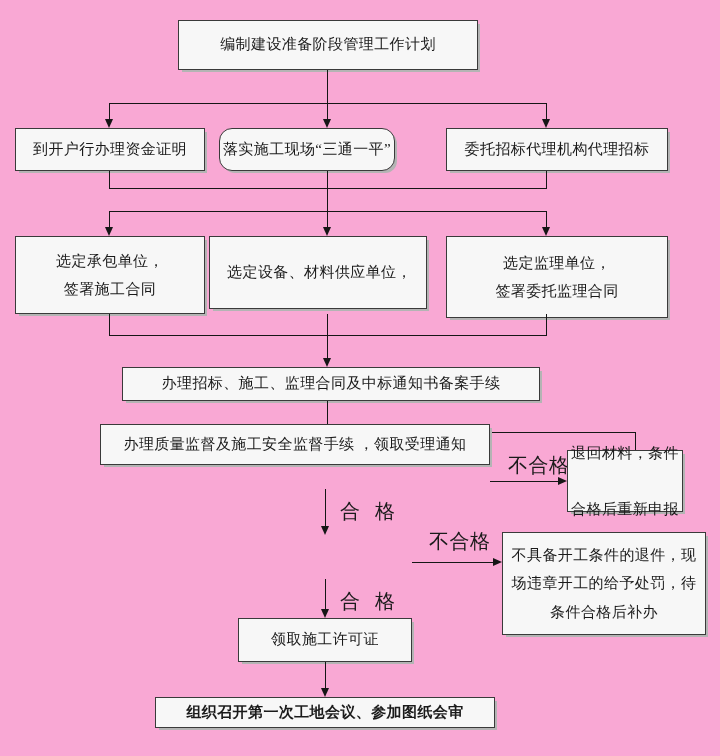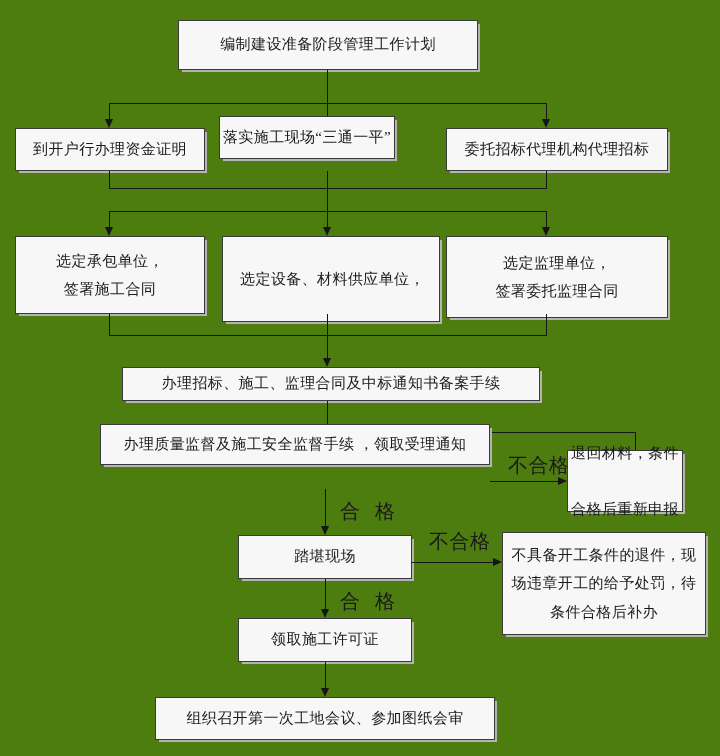--- a/index.html
+++ b/index.html
@@ -7,21 +7,21 @@
     padding: 0;
     background: #ffffff;
   }
   body {
     font-family: "Liberation Serif", "DejaVu Serif", serif;
   }
   #canvas {
     position: relative;
     width: 720px;
     height: 756px;
-    background: #4d7c0f;
+    background: #f9a8d4;
     overflow: hidden;
   }
   
   .node {
     position: absolute;
     box-sizing: border-box;
     background: #f7f7f7;
     border: 1px solid #3a3a3a;
     box-shadow: 3px 3px 0 -1px #b4b4b4;
     display: flex;
@@ -88,21 +88,21 @@
   <div class="seg vline" style="left:109px; top:103px; height:18px;"></div>
   <div class="seg vline" style="left:327px; top:103px; height:18px;"></div>
   <div class="seg vline" style="left:546px; top:103px; height:18px;"></div>
   <div class="arrow-down" style="left:105px; top:119px;"></div>
   <div class="arrow-down" style="left:323px; top:119px;"></div>
   <div class="arrow-down" style="left:542px; top:119px;"></div>
 
   <div class="node" style="left:15px; top:128px; width:190px; height:43px;">
     <span class="ln">到开户行办理资金证明</span>
   </div>
-  <div class="node" style="left:219px; top:116px; width:176px; height:43px;">
+  <div class="node" style="left:219px; top:128px; width:176px; height:43px;border-radius:13px;">
     <span class="ln">落实施工现场“三通一平”</span>
   </div>
   <div class="node" style="left:446px; top:128px; width:222px; height:43px;">
     <span class="ln">委托招标代理机构代理招标</span>
   </div>
 
   <div class="seg vline" style="left:109px; top:171px; height:17px;"></div>
   <div class="seg vline" style="left:546px; top:171px; height:17px;"></div>
   <div class="seg hline" style="left:109px; top:188px; width:438px;"></div>
   <div class="seg vline" style="left:327px; top:171px; height:59px;"></div>
@@ -111,21 +111,21 @@
   <div class="seg vline" style="left:109px; top:211px; height:18px;"></div>
   <div class="seg vline" style="left:546px; top:211px; height:18px;"></div>
   <div class="arrow-down" style="left:105px; top:227px;"></div>
   <div class="arrow-down" style="left:323px; top:227px;"></div>
   <div class="arrow-down" style="left:542px; top:227px;"></div>
 
   <div class="node two-line" style="left:15px; top:236px; width:190px; height:78px;">
     <span class="ln">选定承包单位，</span>
     <span class="ln">签署施工合同</span>
   </div>
-  <div class="node two-line" style="left:222px; top:236px; width:218px; height:86px;padding-left:9px;">
+  <div class="node two-line" style="left:209px; top:236px; width:218px; height:73px;padding-left:9px;">
     <span class="ln">选定设备、材料供应单位，</span>
   </div>
   <div class="node two-line" style="left:446px; top:236px; width:222px; height:82px;">
     <span class="ln">选定监理单位，</span>
     <span class="ln">签署委托监理合同</span>
   </div>
 
   <div class="seg vline" style="left:109px; top:314px; height:21px;"></div>
   <div class="seg vline" style="left:546px; top:314px; height:21px;"></div>
   <div class="seg hline" style="left:109px; top:335px; width:438px;"></div>
@@ -154,23 +154,20 @@
 
   <div class="node two-line" style="left:567px; top:450px; width:116px; height:62px;gap:28px;">
     <span class="ln">退回材料，条件</span>
     <span class="ln">合格后重新申报</span>
   </div>
 
   <div class="seg vline" style="left:325px; top:489px; height:40px;"></div>
   <div class="arrow-down" style="left:321px; top:526px;"></div>
   <div class="edge-label spaced" style="left:340px; top:498px;">合 格</div>
 
-  <div class="node" style="left:238px; top:535px; width:174px; height:44px;">
-    <span class="ln">踏堪现场</span>
-  </div>
 
   <div class="seg hline" style="left:412px; top:562px; width:86px;"></div>
   <div class="arrow-right" style="left:493px; top:558px;"></div>
   <div class="edge-label" style="left:429px; top:528px;">不合格</div>
 
   <div class="node two-line" style="left:502px; top:532px; width:204px; height:103px;">
     <span class="ln">不具备开工条件的退件，现</span>
     <span class="ln">场违章开工的给予处罚，待</span>
     <span class="ln">条件合格后补办</span>
   </div>
@@ -179,17 +176,17 @@
   <div class="arrow-down" style="left:321px; top:609px;"></div>
   <div class="edge-label spaced" style="left:340px; top:588px;">合 格</div>
 
   <div class="node" style="left:238px; top:618px; width:174px; height:44px;">
     <span class="ln">领取施工许可证</span>
   </div>
 
   <div class="seg vline" style="left:325px; top:662px; height:29px;"></div>
   <div class="arrow-down" style="left:321px; top:688px;"></div>
 
-  <div class="node" style="left:155px; top:697px; width:340px; height:43px;">
+  <div class="node" style="left:155px; top:697px; width:340px; height:31px;font-weight:bold;">
     <span class="ln">组织召开第一次工地会议、参加图纸会审</span>
   </div>
 
 </div>
 
 </body></html>

